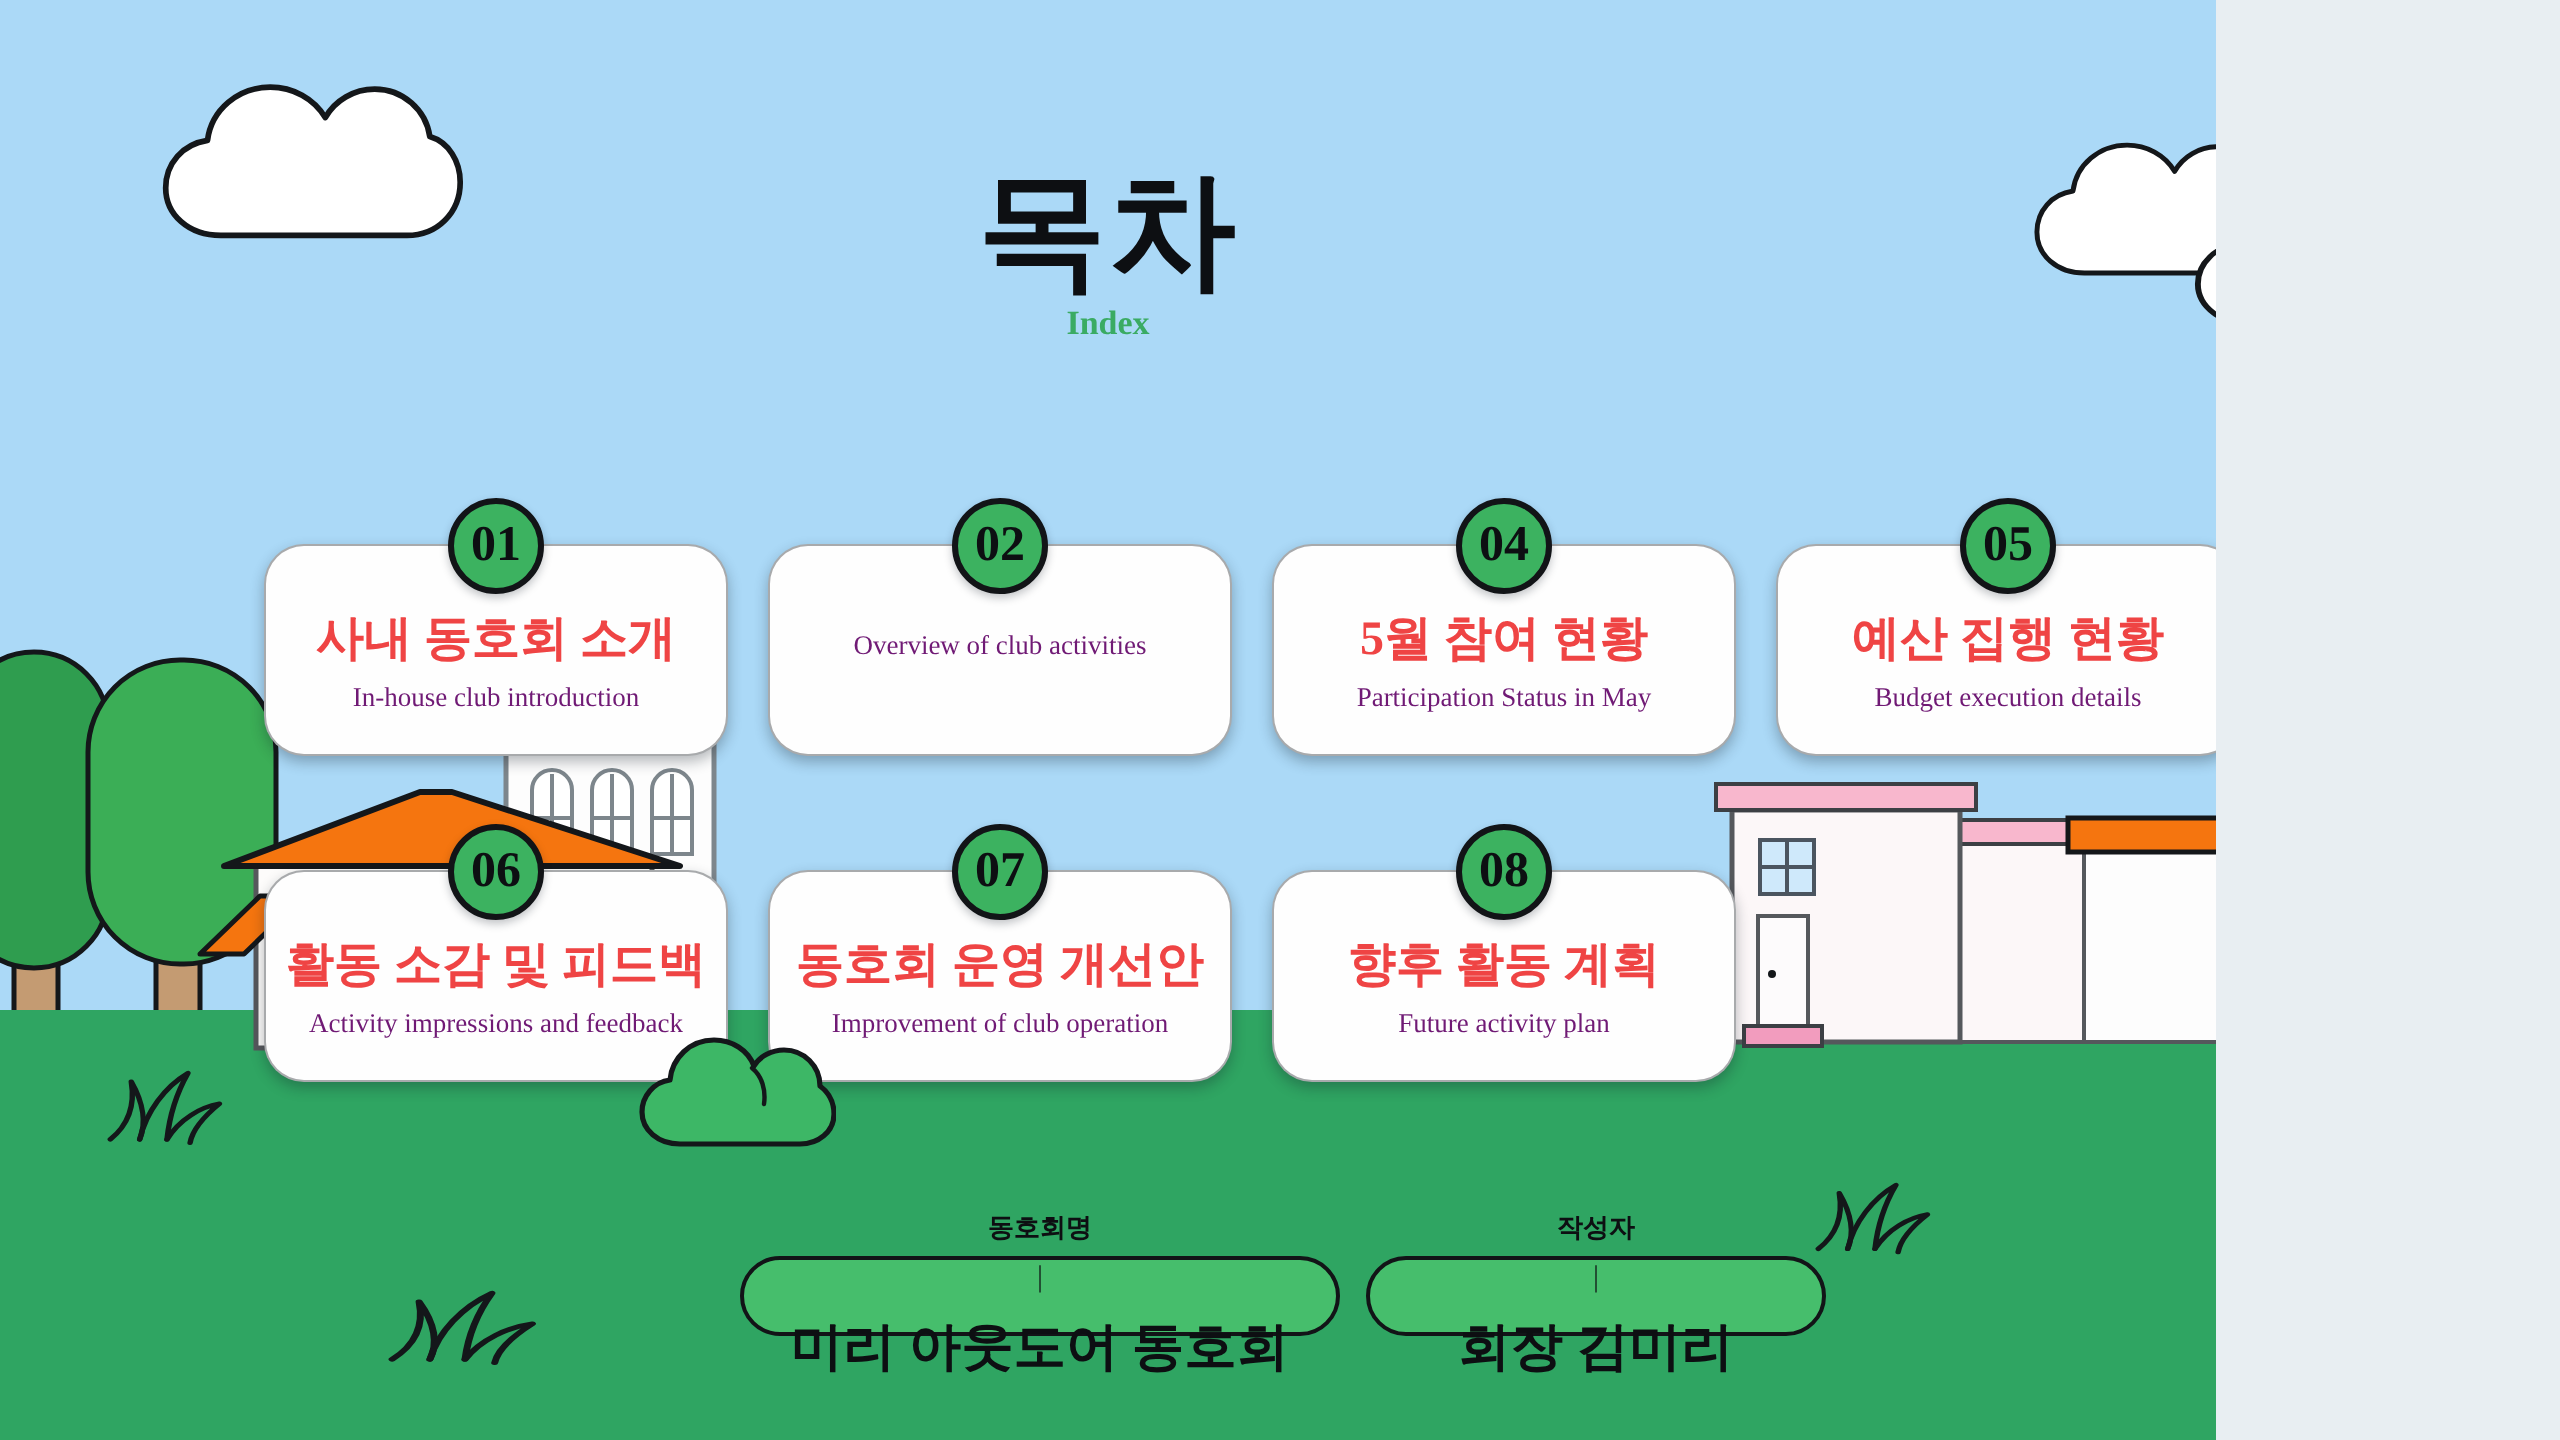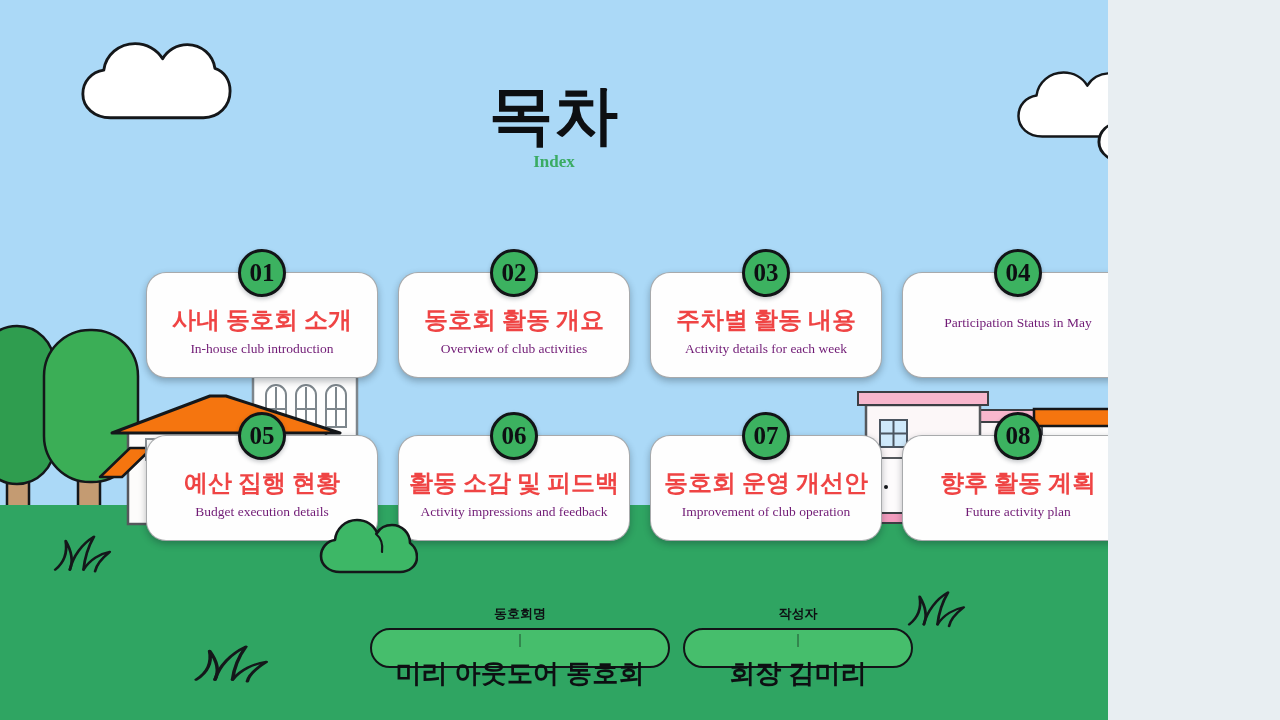--- a/index.html
+++ b/index.html
@@ -8,21 +8,21 @@
     font-family:Liberation Serif, serif;
     background:#abd9f7;
   }
   .scene{position:absolute;inset:0;width:1280px;height:720px;z-index:0;display:block;}
   
   .header{position:absolute;top:84px;left:0;right:0;text-align:center;z-index:2;}
   .header h1{margin:0;font-size:64px;line-height:1.0;font-weight:900;color:#0d0f12;letter-spacing:1px;}
   .header .sub{margin-top:4px;font-size:17px;font-weight:600;color:#3aab63;}
   
   .cards{
-    position:absolute;left:146px;top:272px;z-index:2;
+    position:absolute;left:132px;top:272px;z-index:2;
     display:grid;grid-template-columns:repeat(4,232px);column-gap:20px;row-gap:57px;
   }
   .card{
     position:relative;width:232px;height:106px;background:#fefefe;
     border:1.5px solid rgba(50,54,60,.42);border-radius:20px;box-sizing:border-box;
     box-shadow:0 3px 7px rgba(15,25,35,.30);
     display:flex;flex-direction:column;align-items:center;justify-content:flex-start;
     padding-top:34px;text-align:center;
   }
   .num{
@@ -149,32 +149,27 @@
   <div class="cards">
 
     <div class="card">
       <div class="num">01</div>
       <div class="t">사내 동호회 소개</div>
       <div class="s">In-house club introduction</div>
     </div>
 
     <div class="card">
       <div class="num">02</div>
-      <div class="t">동호회 활동 개요</div>
       <div class="s">Overview of club activities</div>
     </div>
 
-    <div class="card">
-      <div class="num">03</div>
-      <div class="t">주차별 활동 내용</div>
-      <div class="s">Activity details for each week</div>
-    </div>
 
     <div class="card">
       <div class="num">04</div>
+      <div class="t">5월 참여 현황</div>
       <div class="s">Participation Status in May</div>
     </div>
 
     <div class="card">
       <div class="num">05</div>
       <div class="t">예산 집행 현황</div>
       <div class="s">Budget execution details</div>
     </div>
 
     <div class="card">

